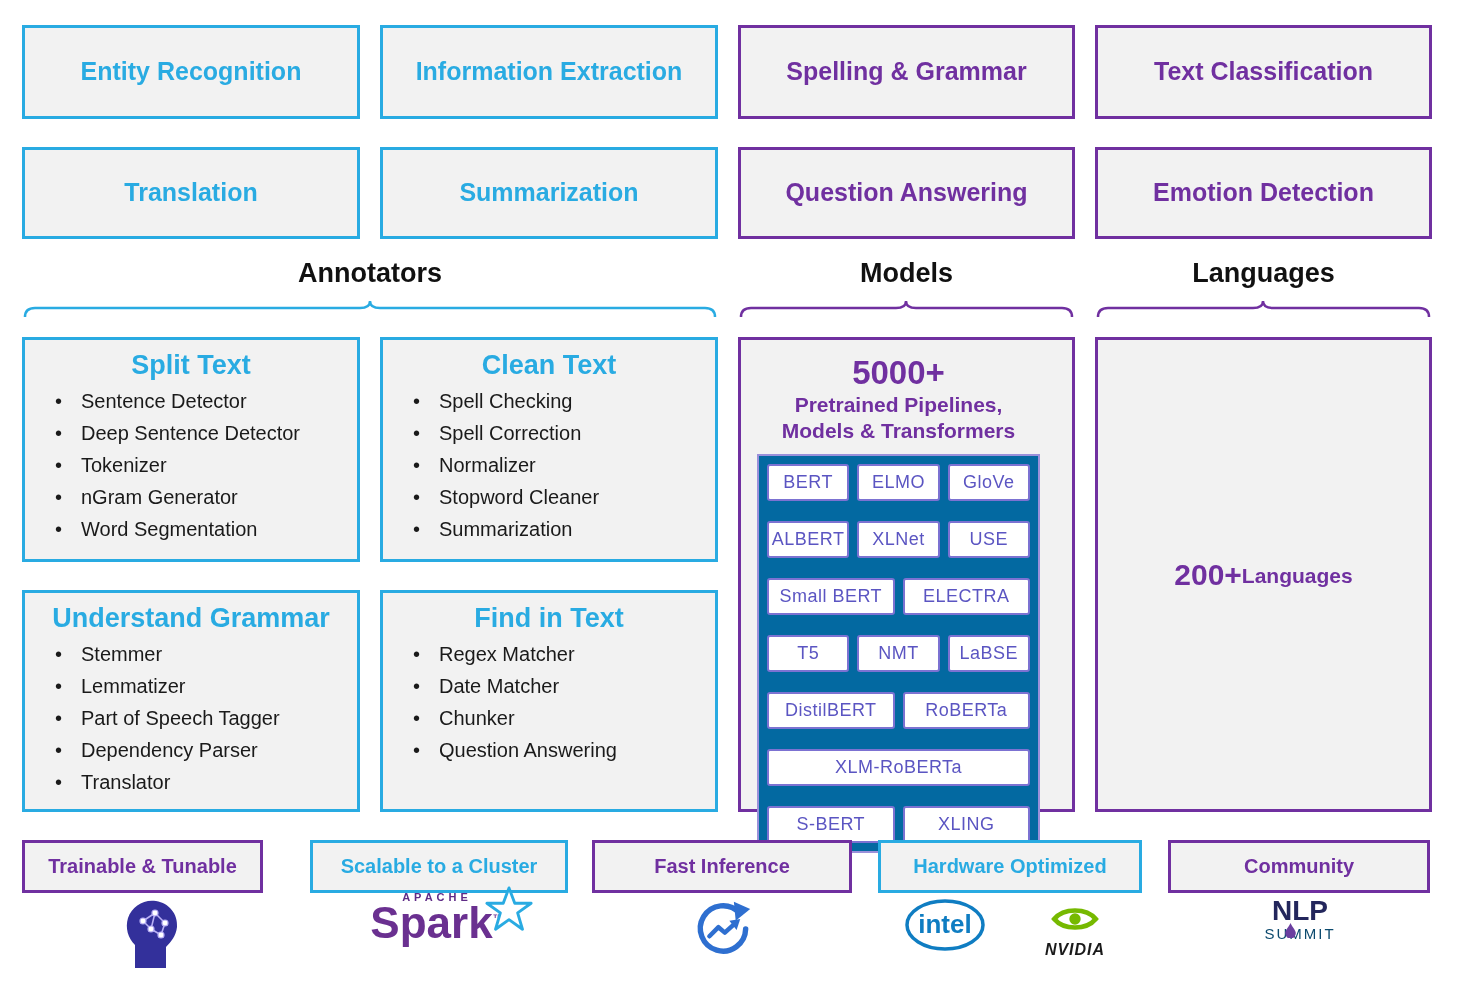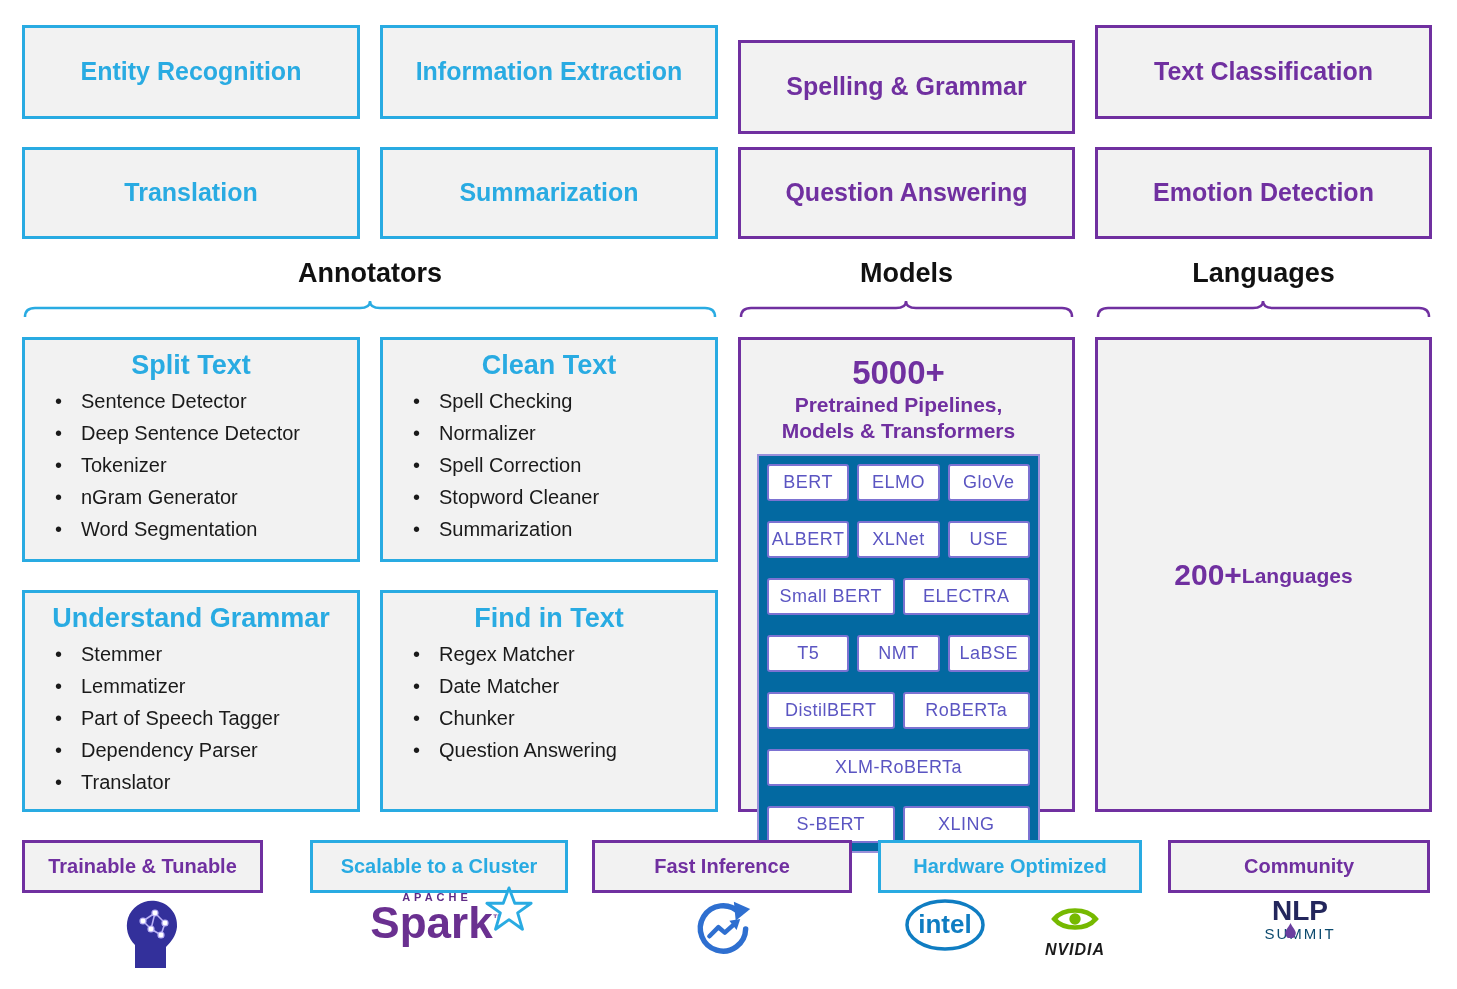--- a/index.html
+++ b/index.html
@@ -87,21 +87,21 @@
 <body>
 
 <div class="canvas">
 
   <div class="cap-box cyan" style="left:22px;top:25px;width:338px;height:94px">
       <span>Entity Recognition</span>
     </div>
   <div class="cap-box cyan" style="left:380px;top:25px;width:338px;height:94px">
       <span>Information Extraction</span>
     </div>
-  <div class="cap-box purple" style="left:738px;top:40px;width:337px;height:94px">
+  <div class="cap-box purple" style="left:738px;top:25px;width:337px;height:94px">
       <span>Spelling &amp; Grammar</span>
     </div>
   <div class="cap-box purple" style="left:1095px;top:25px;width:337px;height:94px">
       <span>Text Classification</span>
     </div>
 
   <div class="cap-box cyan" style="left:22px;top:147px;width:338px;height:92px">
       <span>Translation</span>
     </div>
   <div class="cap-box cyan" style="left:380px;top:147px;width:338px;height:92px">
@@ -133,22 +133,22 @@
     <div class="bullet-item">Sentence Detector</div>
     <div class="bullet-item">Deep Sentence Detector</div>
     <div class="bullet-item">Tokenizer</div>
     <div class="bullet-item">nGram Generator</div>
     <div class="bullet-item">Word Segmentation</div>
   </div>
 
   <div class="group-box" style="left:380px;top:337px;width:338px;height:225px">
     <div class="group-title">Clean Text</div>
     <div class="bullet-item">Spell Checking</div>
+    <div class="bullet-item">Spell Correction</div>
     <div class="bullet-item">Normalizer</div>
-    <div class="bullet-item">Spell Correction</div>
     <div class="bullet-item">Stopword Cleaner</div>
     <div class="bullet-item">Summarization</div>
   </div>
 
   <div class="group-box" style="left:22px;top:590px;width:338px;height:222px">
     <div class="group-title">Understand Grammar</div>
     <div class="bullet-item">Stemmer</div>
     <div class="bullet-item">Lemmatizer</div>
     <div class="bullet-item">Part of Speech Tagger</div>
     <div class="bullet-item">Dependency Parser</div>

